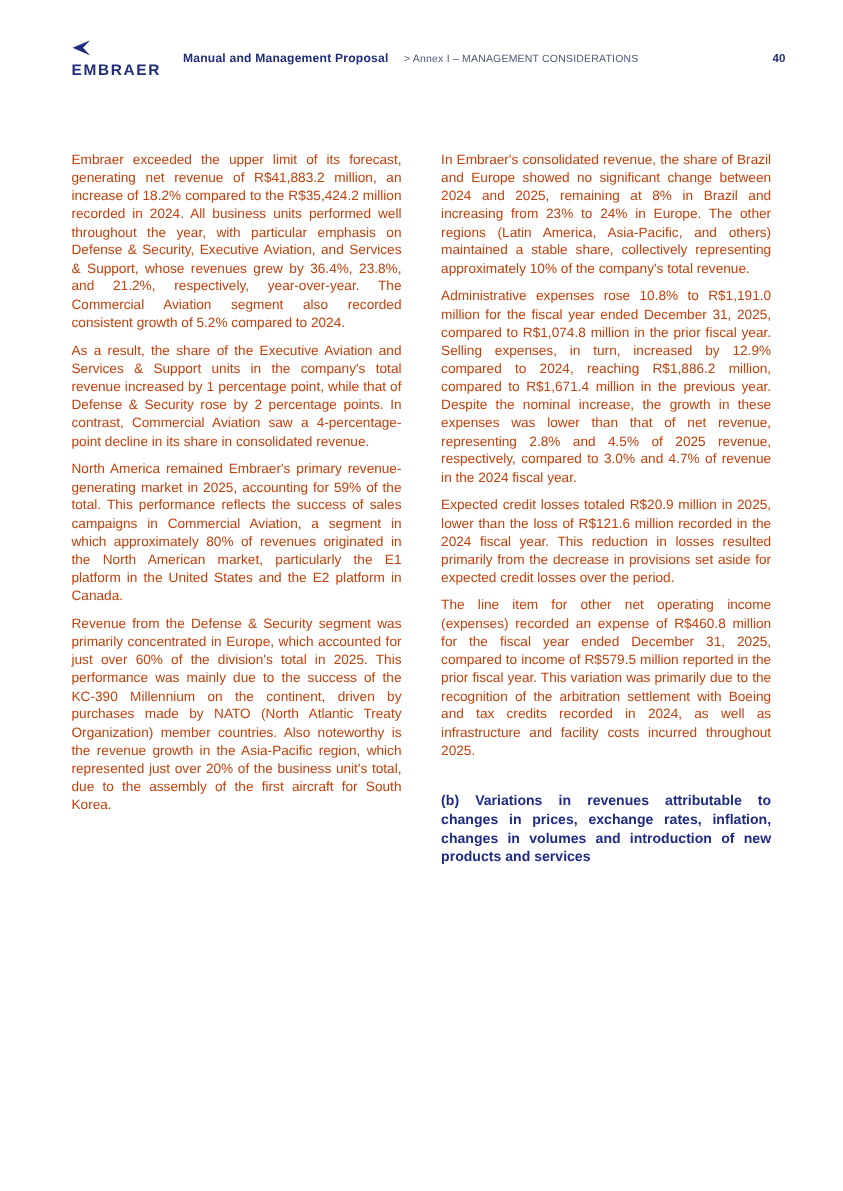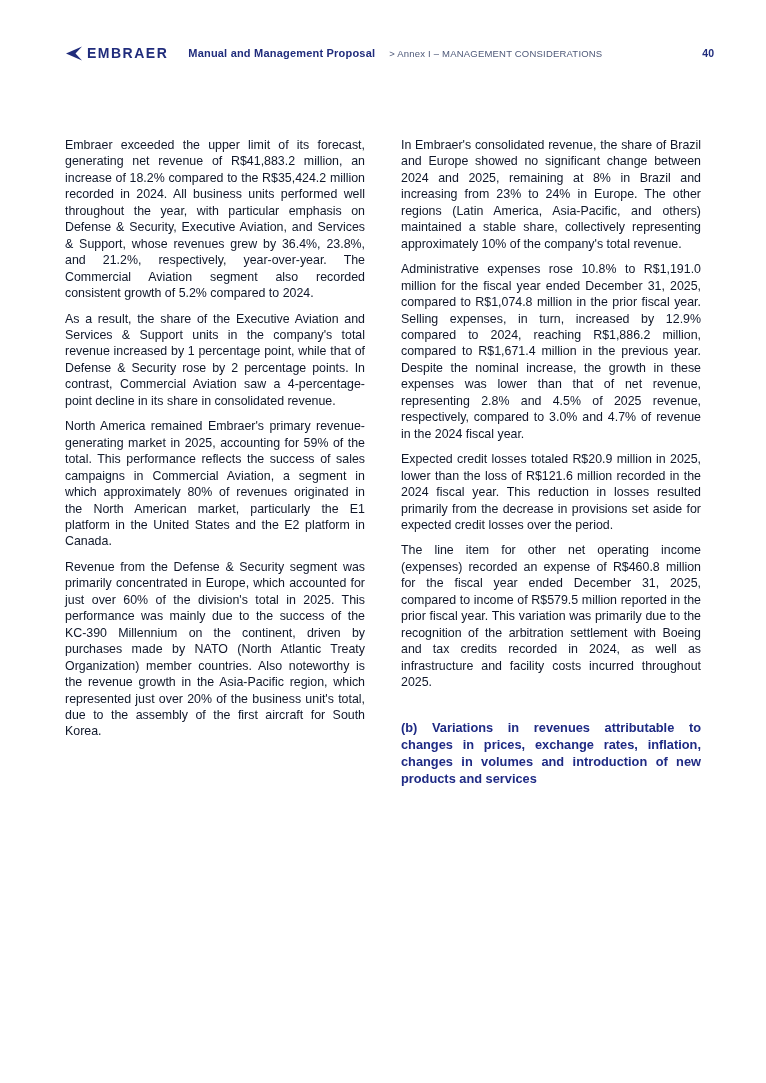--- a/index.html
+++ b/index.html
@@ -21,23 +21,24 @@
     position: absolute;
     top: 42px;
     left: 65px;
     right: 52px;
     height: 22px;
     display: flex;
     align-items: center;
   }
   .logo {
     display: flex;
-    align-items: center;
+    align-items: flex-start;
     gap: 4px;
     color: #202c7c;
+    flex-direction: column;
   }
   .logo svg { display: block; }
   .logo-text {
     font-weight: bold;
     font-size: 14px;
     letter-spacing: 1.5px;
     color: #202c7c;
   }
   .doc-title {
     margin-left: 20px;
@@ -67,21 +68,21 @@
     display: flex;
     gap: 36px;
   }
   .col {
     width: 300px;
     flex: 0 0 300px;
   }
   .col p {
     font-size: 12.4px;
     line-height: 16.45px;
-    color: #0f172a;
+    color: #c2410c;
     text-align: justify;
     margin-bottom: 9px;
   }
   .heading-b {
     font-size: 12.8px;
     line-height: 17.2px;
     font-weight: bold;
     color: #1e2a84;
     text-align: justify;
     margin-top: 28px;

